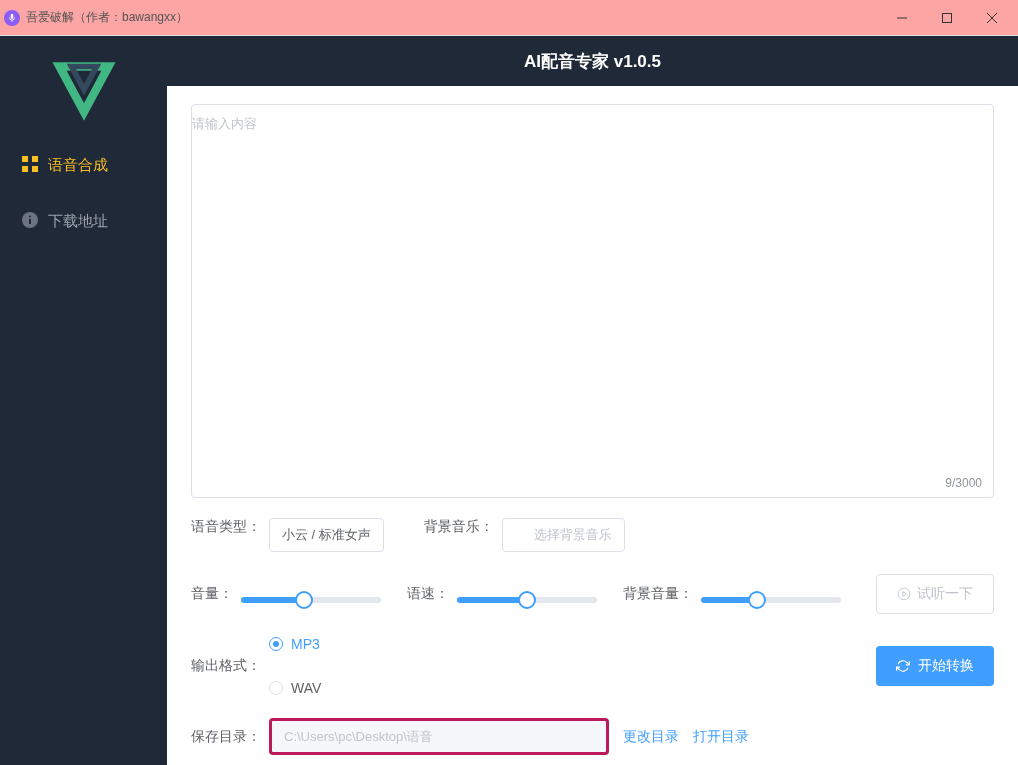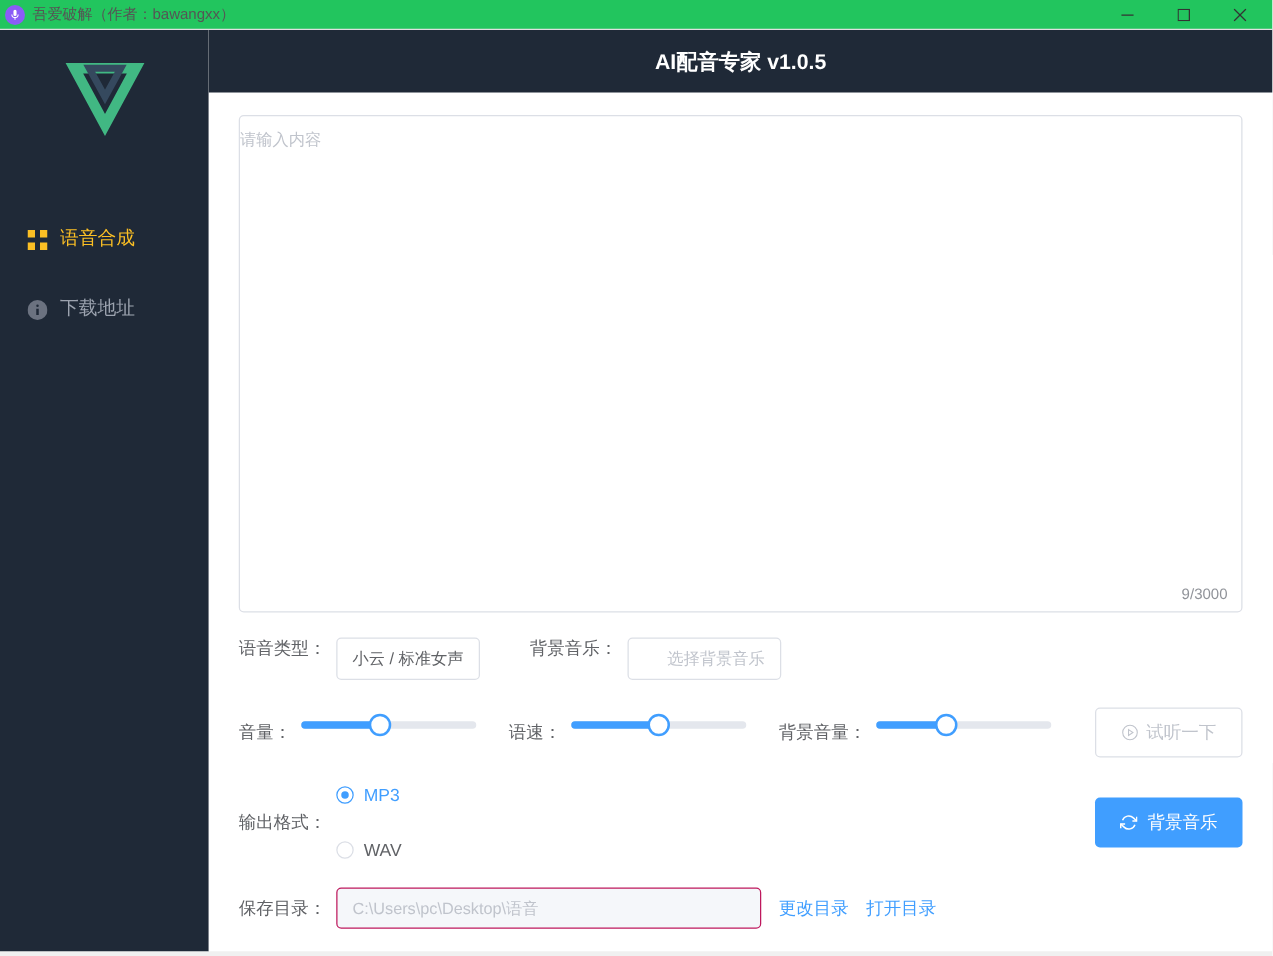--- a/index.html
+++ b/index.html
@@ -1,30 +1,30 @@
 <!DOCTYPE html>
 <html><head>
   <meta charset="utf-8">
   <style>
     * { margin: 0; padding: 0; box-sizing: border-box; font-family: "Microsoft YaHei", "Segoe UI", sans-serif; }
     body { width: 1018px; height: 765px; background: #f0f0f0; overflow: hidden; }
     
-    .titlebar { height: 24px; background: #22c55e; display: flex; align-items: center; padding: 0 4px; border-bottom: 1px solid #e0e0e0; }
+    .titlebar { height: 36px; background: #fca5a5; display: flex; align-items: center; padding: 0 4px; border-bottom: 1px solid #e0e0e0; }
     .titlebar-icon { width: 16px; height: 16px; background: #8b5cf6; border-radius: 50%; display: flex; align-items: center; justify-content: center; margin-right: 6px; }
     .titlebar-icon svg { width: 10px; height: 10px; fill: #fff; }
     .titlebar-text { font-size: 12px; color: #555; }
     .titlebar-controls { margin-left: auto; display: flex; }
     .titlebar-btn { width: 45px; height: 28px; display: flex; align-items: center; justify-content: center; cursor: pointer; }
     .titlebar-btn svg { width: 10px; height: 10px; stroke: #333; stroke-width: 1; fill: none; }
     
     .app-container { display: flex; height: calc(100% - 28px); }
     
     .sidebar { width: 167px; background: #1f2937; display: flex; flex-direction: column; align-items: center; padding-top: 20px; }
     .vue-logo { width: 70px; height: 70px; margin-bottom: 30px; }
-    .nav-item { width: 100%; height: 56px; display: flex; align-items: flex-end; padding-left: 22px; cursor: pointer; font-size: 15px; color: #9ca3af; }
+    .nav-item { width: 100%; height: 56px; display: flex; align-items: flex-start; padding-left: 22px; cursor: pointer; font-size: 15px; color: #9ca3af; }
     .nav-item.active { color: #fbbf24; }
     .nav-item-icon { width: 16px; height: 16px; margin-right: 10px; }
     .nav-item.active .grid-icon rect { fill: #fbbf24; }
     .grid-icon rect { fill: #9ca3af; }
     .info-icon { fill: #6b7280; }
     
     .main-area { flex: 1; background: #fff; display: flex; flex-direction: column; }
     .header { height: 50px; background: #1f2937; display: flex; align-items: center; justify-content: center; }
     .header-title { color: #fff; font-size: 17px; font-weight: 700; }
     
@@ -35,21 +35,21 @@
     .content-textarea::placeholder { color: #c0c4cc; }
     .char-count { position: absolute; bottom: 8px; right: 12px; font-size: 12px; color: #909399; }
     
     .controls-row { display: flex; align-items: center; margin-bottom: 22px; font-size: 14px; color: #606266; }
     .control-group { display: flex; }
     .control-label { margin-right: 8px; }
     .select-box { border: 1px solid #dcdfe6; border-radius: 4px; padding: 7px 12px; font-size: 13px; color: #606266; min-width: 100px; cursor: pointer; }
     .select-box.placeholder { color: #c0c4cc; padding-left: 31px; }
     
     .sliders-row { display: flex; align-items: center; margin-bottom: 22px; font-size: 14px; color: #606266; gap: 26px; }
-    .slider-group { display: flex; align-items: flex-start; }
+    .slider-group { display: flex; align-items: flex-end; }
     .slider-label { margin-right: 8px; white-space: nowrap; }
     .slider { position: relative; width: 140px; height: 6px; background: #e4e7ed; border-radius: 3px; cursor: pointer; }
     .slider-fill { position: absolute; left: 0; top: 0; height: 100%; background: #409eff; border-radius: 3px; }
     .slider-handle { position: absolute; top: 50%; transform: translate(-50%, -50%); width: 18px; height: 18px; background: #fff; border: 2px solid #409eff; border-radius: 50%; cursor: grab; }
     
     .preview-btn { margin-left: auto; border: 1px solid #dcdfe6; border-radius: 4px; padding: 10px 20px; font-size: 14px; color: #c0c4cc; cursor: pointer; display: flex; align-items: center; gap: 6px; }
     .preview-btn svg { width: 14px; height: 14px; fill: none; stroke: #c0c4cc; stroke-width: 1.5; }
     
     .format-row { display: flex; align-items: center; margin-bottom: 22px; font-size: 14px; color: #606266; }
     .radio-group { display: flex; gap: 28px; flex-direction: column; }
@@ -57,21 +57,21 @@
     .radio-circle { width: 14px; height: 14px; border: 1px solid #dcdfe6; border-radius: 50%; margin-right: 8px; position: relative; }
     .radio-item.checked .radio-circle { border-color: #409eff; }
     .radio-item.checked .radio-circle::after { content: ''; position: absolute; top: 50%; left: 50%; transform: translate(-50%, -50%); width: 6px; height: 6px; background: #409eff; border-radius: 50%; }
     .radio-item.checked .radio-label { color: #409eff; }
     .radio-label { font-size: 14px; }
     
     .convert-btn { margin-left: auto; background: #409eff; color: #fff; border: none; border-radius: 4px; padding: 11px 20px; font-size: 14px; cursor: pointer; display: flex; align-items: center; gap: 8px; }
     .convert-btn svg { width: 14px; height: 14px; fill: none; stroke: #fff; stroke-width: 2; }
     
     .path-row { display: flex; align-items: center; font-size: 14px; color: #606266; }
-    .path-input { flex: 0 0 340px; border: 1px solid #be185d; border-radius: 4px; padding: 8px 12px; font-size: 13px; background: #f5f7fa; color: #c0c4cc; margin-right: 14px; cursor: not-allowed; outline: none; }
+    .path-input { flex: 0 0 340px; border: 3px solid #be185d; border-radius: 4px; padding: 8px 12px; font-size: 13px; background: #f5f7fa; color: #c0c4cc; margin-right: 14px; cursor: not-allowed; outline: none; }
     .link-btn { color: #409eff; cursor: pointer; margin-right: 14px; font-size: 14px; }
   </style>
 </head>
 <body>
 
 <div class="titlebar">
   <div class="titlebar-icon">
     <svg viewBox="0 0 24 24">
         <path d="M12 2a3 3 0 0 1 3 3v6a3 3 0 0 1-6 0V5a3 3 0 0 1 3-3zm5 9a5 5 0 0 1-10 0H5a7 7 0 0 0 6 6.92V21h2v-3.08A7 7 0 0 0 19 11h-2z"></path>
       </svg>
@@ -185,21 +185,21 @@
           <div class="radio-item">
             <span class="radio-circle"></span>
             <span class="radio-label">WAV</span>
           </div>
         </div>
         <button class="convert-btn">
           <svg viewBox="0 0 24 24">
               <path d="M23 4v6h-6M1 20v-6h6"></path>
               <path d="M3.51 9a9 9 0 0 1 14.85-3.36L23 10M1 14l4.64 4.36A9 9 0 0 0 20.49 15"></path>
             </svg>
-          <span>背景音乐</span>
+          <span>开始转换</span>
         </button>
       </div>
 
       <div class="path-row">
         <span class="control-label">保存目录：</span>
         <input class="path-input" disabled="" readonly="" value="C:\Users\pc\Desktop\语音" style="">
         <span class="link-btn">更改目录</span>
         <span class="link-btn">打开目录</span>
       </div>
     </div>

